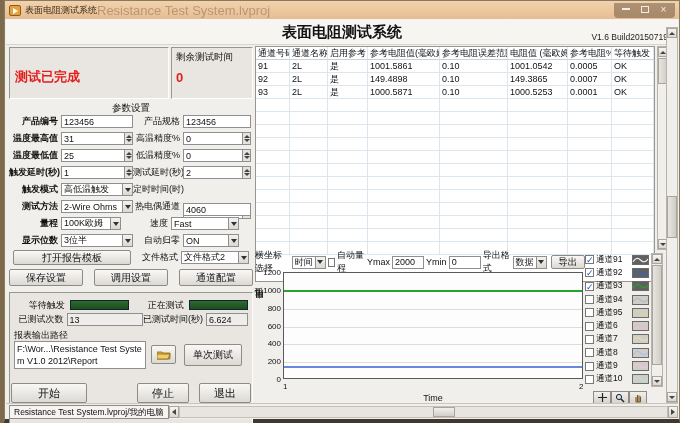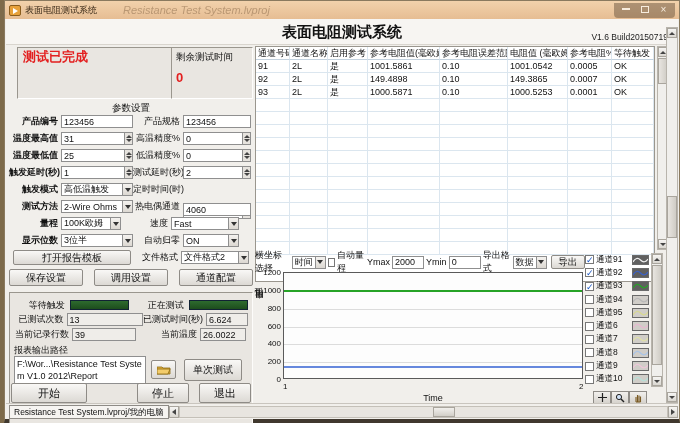--- a/index.html
+++ b/index.html
@@ -10,21 +10,21 @@
   .window { position:absolute; left:4px; top:0; right:0; bottom:0;
     background:#f1efeb; border:1px solid #8a7a5f; border-bottom:4px solid #40382e; }
   
   .titlebar { position:absolute; left:0; top:0; right:0; height:18px;
     background:linear-gradient(180deg,#f2d2ac,#e6bd93); display:flex; align-items:center; padding:0 4px; }
   .app-icon { width:12px; height:11px; background:#e7a13a; border:1px solid #8a5d1d; border-radius:2px;
     margin-right:4px; position:relative; flex:0 0 auto; }
   .app-icon .tri { position:absolute; left:3px; top:2px; width:0; height:0;
     border-top:3px solid transparent; border-bottom:3px solid transparent; border-left:5px solid #fff; }
   .tb-title { font-size:9px; color:#3a2a18; white-space:nowrap; }
-  .tb-ghost { font-size:11px; color:rgba(110,80,50,.4); margin-left:26px; white-space:nowrap;font-style:italic; }
+  .tb-ghost { font-size:13px; color:rgba(110,80,50,.4); white-space:nowrap; }
   .winbtns { margin-left:auto; display:flex; background:rgba(90,70,50,.45);
     border-radius:0 0 4px 4px; padding:1px 2px 2px; }
   .wb { width:19px; height:12px; display:flex; align-items:center; justify-content:center;
     color:#f7ecdd; font-size:10px; line-height:10px; border-radius:2px; cursor:pointer; }
   .g-min { width:8px; height:3px; border-bottom:2px solid #f7ecdd; margin-top:-3px; }
   .g-max { width:8px; height:7px; border:1px solid #f7ecdd; }
   
   .header { position:absolute; left:1px; right:1px; top:18px; height:26px;
     background:#f7f5f2; border-bottom:1px solid #d9d5ce; }
   .h-title { position:absolute; left:0; right:0; top:4px; text-align:center;
@@ -45,21 +45,21 @@
     border-top:3px solid #444; }
   .dd-btn { width:11px; background:linear-gradient(#f4f2ef,#dcd8d2); border:1px solid #8f8f8f;
     display:flex; align-items:center; justify-content:center; cursor:pointer; }
   .dd-arr { width:0; height:0; border-left:3px solid transparent; border-right:3px solid transparent;
     border-top:4px solid #333; }
   .btn { background:linear-gradient(#f9f8f6,#dcd9d4); border:1px solid #8e8b86; border-radius:2px;
     font-size:10px; display:flex; align-items:center; justify-content:center; cursor:pointer; color:#111; }
   .lbl { text-align:right; padding-right:3px; white-space:nowrap; align-self:center; }
   
   .left-panel { position:absolute; left:4px; top:46px; width:244px; height:356px; }
-  .msg-box { position:absolute; left:8px; top:0; width:160px; height:52px; padding:0 5px;
+  .msg-box { position:absolute; left:0; top:0; width:160px; height:52px; padding:20px 5px;
     font-size:13px; font-weight:bold; color:#e32020; }
   .rem-box { position:absolute; left:162px; top:0; width:82px; height:52px; padding:3px 4px; }
   .rem-lbl { font-size:9.5px; color:#111; }
   .rem-val { margin-top:6px; font-size:13px; font-weight:bold; color:#e32020; }
   .grp-label { position:absolute; left:0; top:55px; width:244px; text-align:center; font-size:9.5px; }
   .params { position:absolute; left:0; top:66px; width:244px; }
   .prow { display:flex; height:17px; align-items:center; }
   .prow .l1 { width:52px;font-weight:bold; } .prow .c1 { width:72px; }
   .prow .l2 { width:50px; } .prow .c2 { width:68px; }
   .prow .bigbtn { width:118px; height:15px; margin-left:4px; }
@@ -318,26 +318,20 @@
           <span class="led" style="background: linear-gradient(rgb(46, 107, 46), rgb(29, 77, 29));"></span>
           <span class="lbl" style="width:62px">正在测试</span>
           <span class="led" style="background: linear-gradient(rgb(46, 107, 46), rgb(29, 77, 29));"></span>
         </div>
         <div class="stat-row">
           <span class="lbl" style="width:58px">已测试次数</span>
           <span class="tb-input" style="width:84px">13</span>
           <span class="lbl" style="width:64px">已测试时间(秒)</span>
           <span class="tb-input" style="width:46px">6.624</span>
         </div>
-        <div class="stat-row">
-          <span class="lbl" style="width:58px">当前记录行数</span>
-          <span class="tb-input" style="width:64px">39</span>
-          <span class="lbl" style="width:64px">当前温度</span>
-          <span class="tb-input" style="width:46px">26.0022</span>
-        </div>
         <div class="path-lbl">报表输出路径</div>
         <div class="path-row">
           <div class="path-box">F:\Wor...\Resistance Test System V1.0 2012\Report</div>
           <div class="btn folder-btn">
             <svg width="14" height="10" viewBox="0 0 14 10">
               <path d="M0 2 h5 l1 1 h7 v6 h-13 z" fill="#e8b33c" stroke="#8a6a12" stroke-width="0.8"></path>
               <path d="M0 4 h13 l-2 5 h-11 z" fill="#f3cc6a" stroke="#8a6a12" stroke-width="0.8"></path>
             </svg>
           </div>
           <div class="btn single-btn">单次测试</div>

